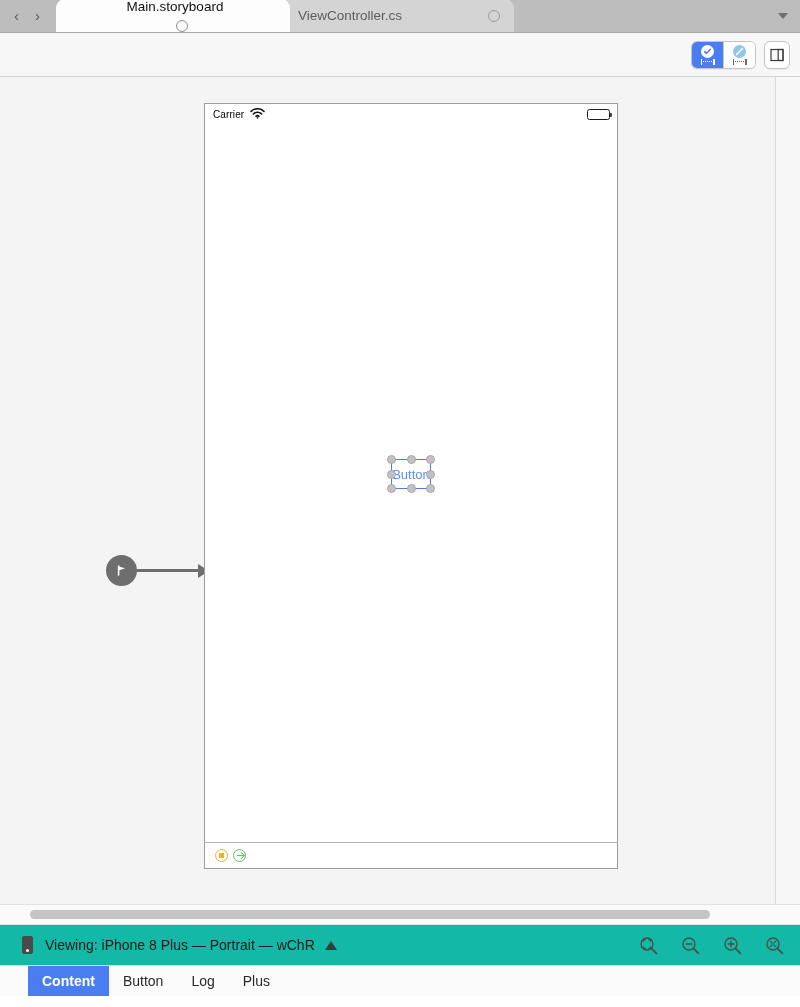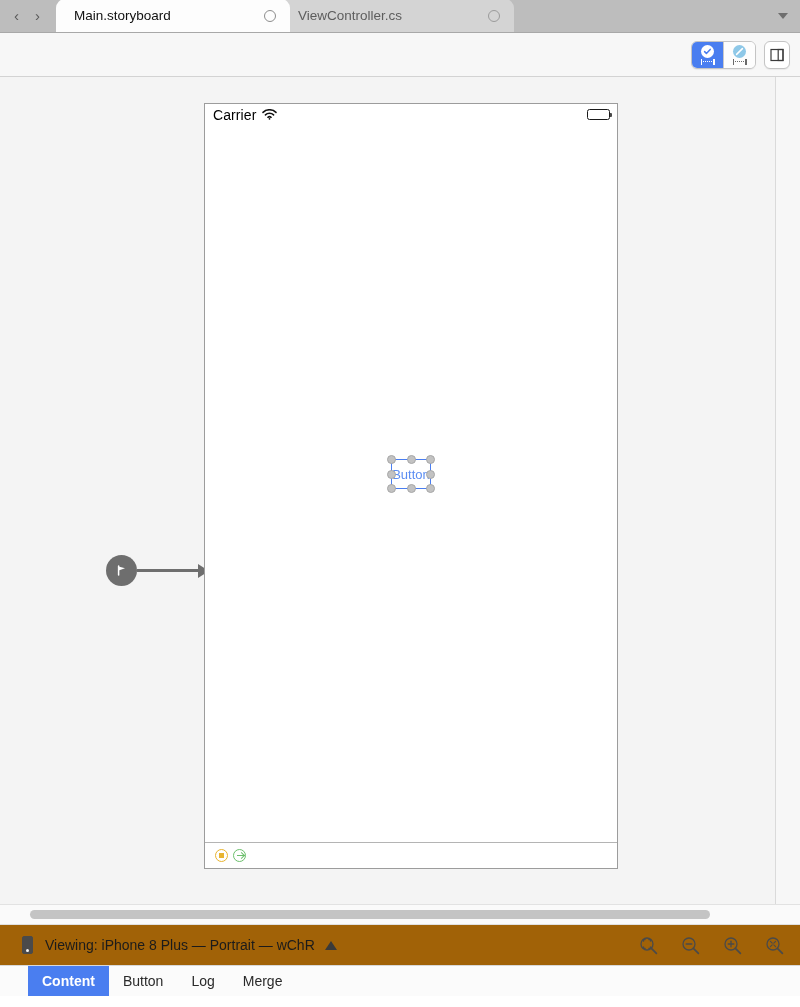--- a/index.html
+++ b/index.html
@@ -151,21 +151,21 @@
     position: absolute;
     left: 204px; top: 26px;
     width: 414px; height: 766px;
     background: #ffffff;
     border: 1px solid #9c9c9c;
   }
   .statusbar {
     height: 21px;
     display: flex; align-items: center;
     padding: 0 7px 0 8px;
-    font-size: 14px;
+    font-size: 10px;
     color: #000;
   }
   .carrier { margin-right: 6px; letter-spacing: .1px; }
   .statusbar-spacer { flex: 1 1 auto; }
   .battery {
     width: 23px; height: 11px;
     border: 1px solid #1a1a1a;
     border-radius: 2.5px;
     position: relative;
     padding: 1px;
@@ -295,21 +295,21 @@
     position: absolute;
     left: 20px; top: 5px;
     width: 680px; height: 9px;
     background: #c4c4c4;
     border-radius: 5px;
   }
 
   
   .statusrow {
     height: 41px;
-    background: #a16207;
+    background: #14b8a6;
     border-top: 1px solid #e0e0e0;
     display: flex; align-items: center;
     padding: 0 16px 0 22px;
   }
   .phone-icon {
     width: 11px; height: 18px;
     border: 1.6px solid #4a4a4a;
     background: #4a4a4a;
     border-radius: 2px;
     position: relative;
@@ -368,21 +368,21 @@
   <div class="navarrows">
     <span class="navarrow">‹</span>
     <span class="navarrow">›</span>
   </div>
 
   <div class="tab inactive" style="order:3;">
     <span class="tab-label">ViewController.cs</span>
     <span class="tab-close"></span>
   </div>
 
-  <div class="tab active" style="order:2;">
+  <div class="tab active" style="order:2;flex-direction:column;">
     <span class="tab-label">Main.storyboard</span>
     <span class="tab-close"></span>
   </div>
 
   <div class="tabbar-spacer" style="order:4;"></div>
   <div class="tabbar-menu" style="order:5;">
     <span class="caret-down"></span>
   </div>
 </div>
 
@@ -520,14 +520,14 @@
         <path d="M5.4 5.4 L7.2 7.2 M10.6 5.4 L8.8 7.2 M5.4 10.6 L7.2 8.8 M10.6 10.6 L8.8 8.8" fill="none" stroke="#4a4a4a" stroke-width="1.1" stroke-linecap="round"></path>
       </svg>
     </span>
   </span>
 </div>
 
 <div class="bottomtabs">
   <div class="btab active">Content</div>
   <div class="btab">Button</div>
   <div class="btab">Log</div>
-  <div class="btab">Merge</div>
+  <div class="btab">Plus</div>
 </div>
 
 </body></html>

